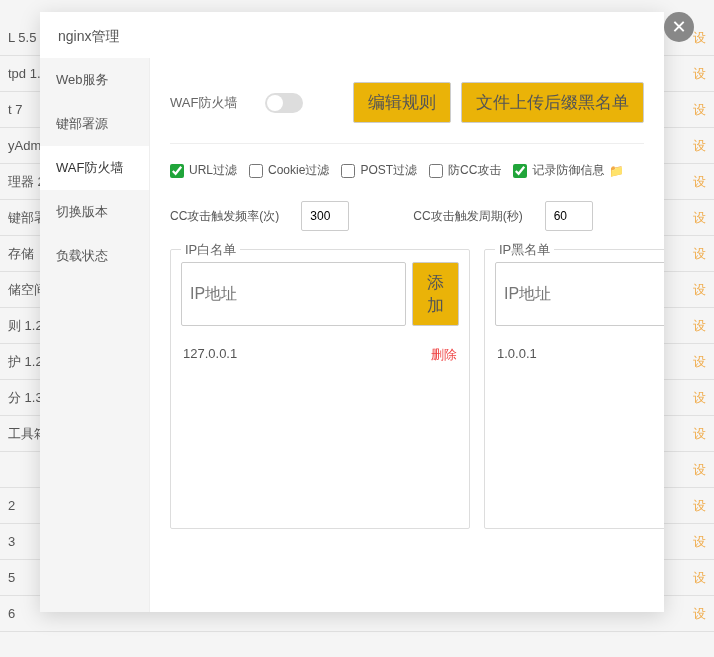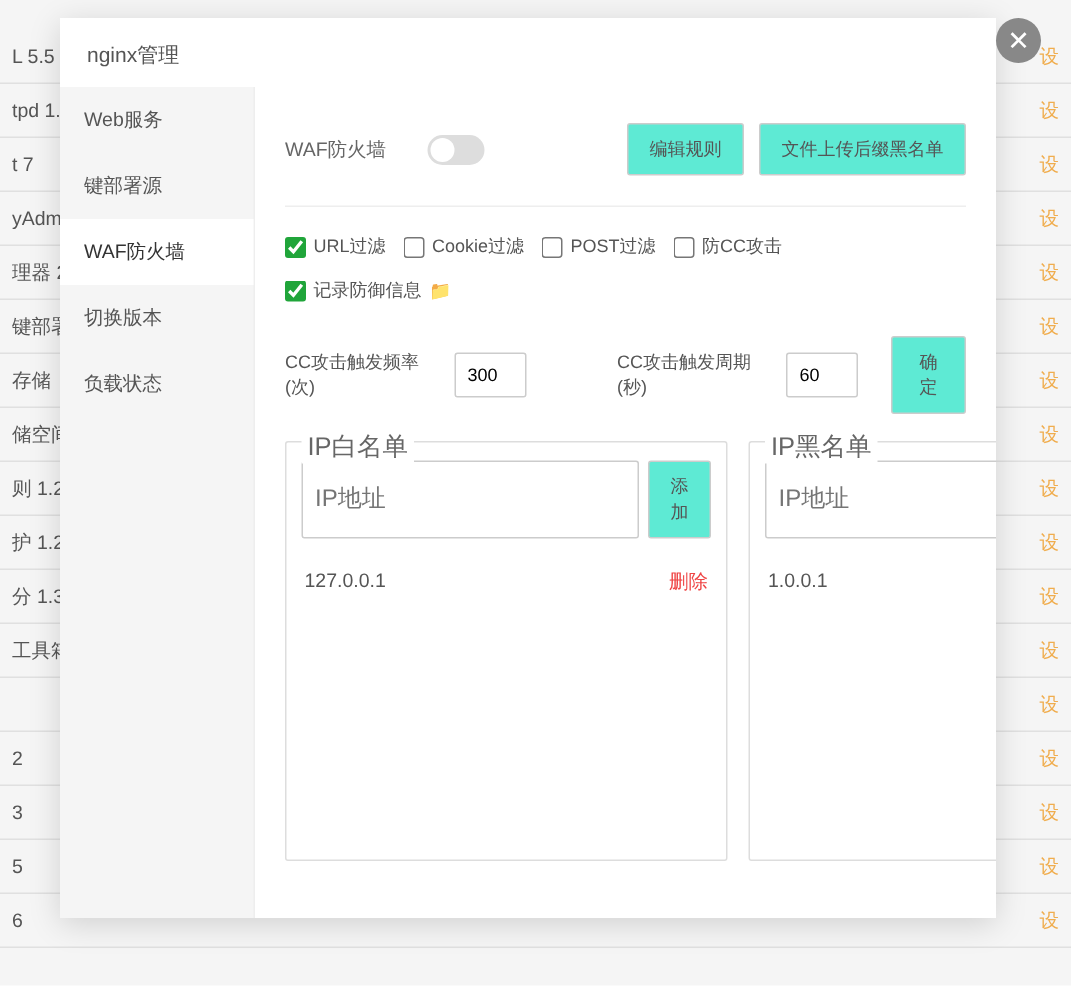--- a/index.html
+++ b/index.html
@@ -55,21 +55,21 @@
       padding: 16px 18px 12px;
       font-size: 14px;
       color: #555;
     }
     .modal-body {
       flex: 1;
       display: flex;
       overflow: hidden;
     }
     .sidebar {
-      width: 130px;
+      width: 110px;
       background: #f5f5f5;
       border-right: 1px solid #eee;
     }
     .side-item {
       padding: 13px 16px;
       cursor: pointer;
       color: #555;
       font-size: 13px;
     }
     .side-item.active {
@@ -100,24 +100,24 @@
     .switch::after {
       content: '';
       width: 16px; height: 16px;
       background: #fff;
       border-radius: 50%;
       position: absolute;
       top: 2px; left: 2px;
     }
     .btn {
       border: 1px solid #ccc;
-      background: #5eead4;
+      background: #eab308;
       padding: 8px 14px;
       cursor: pointer;
-      font-size: 12px;
+      font-size: 17px;
       color: #555;
       border-radius: 2px;
     }
     .btn-group { display: flex; gap: 10px; }
     .checks {
       display: flex;
       gap: 12px;
       align-items: center;
       padding: 18px 0;
       flex-wrap: wrap;
@@ -150,21 +150,21 @@
       position: relative;
       height: 280px;
       display: flex;
       flex-direction: column;
     }
     .ip-legend {
       position: absolute;
       top: -9px; left: 10px;
       background: #fff;
       padding: 0 4px;
-      font-size: 17px;
+      font-size: 13px;
       color: #666;
     }
     .ip-input-row {
       display: flex;
       padding: 12px 10px 8px;
       gap: 6px;
     }
     .ip-input {
       flex: 1;
       padding: 7px 8px;
@@ -305,21 +305,20 @@
             <span>记录防御信息</span> 
             <span class="folder-icon">📁</span>
           </label>
         </div>
       <div class="cc-row">
         <span class="cc-label">CC攻击触发频率(次)</span>
         <input class="cc-input" value="300" style="">
         <span style="width:20px"></span>
         <span class="cc-label">CC攻击触发周期(秒)</span>
         <input class="cc-input" value="60" style="">
-        <button class="btn">确定</button>
       </div>
       <div class="lists">
         <div class="ip-box">
           <span class="ip-legend">IP白名单</span>
           <div class="ip-input-row">
             <input class="ip-input" placeholder="IP地址" style="">
             <button class="btn">添加</button>
           </div>
           <div class="ip-list" id="wl">
               <div class="ip-item">

